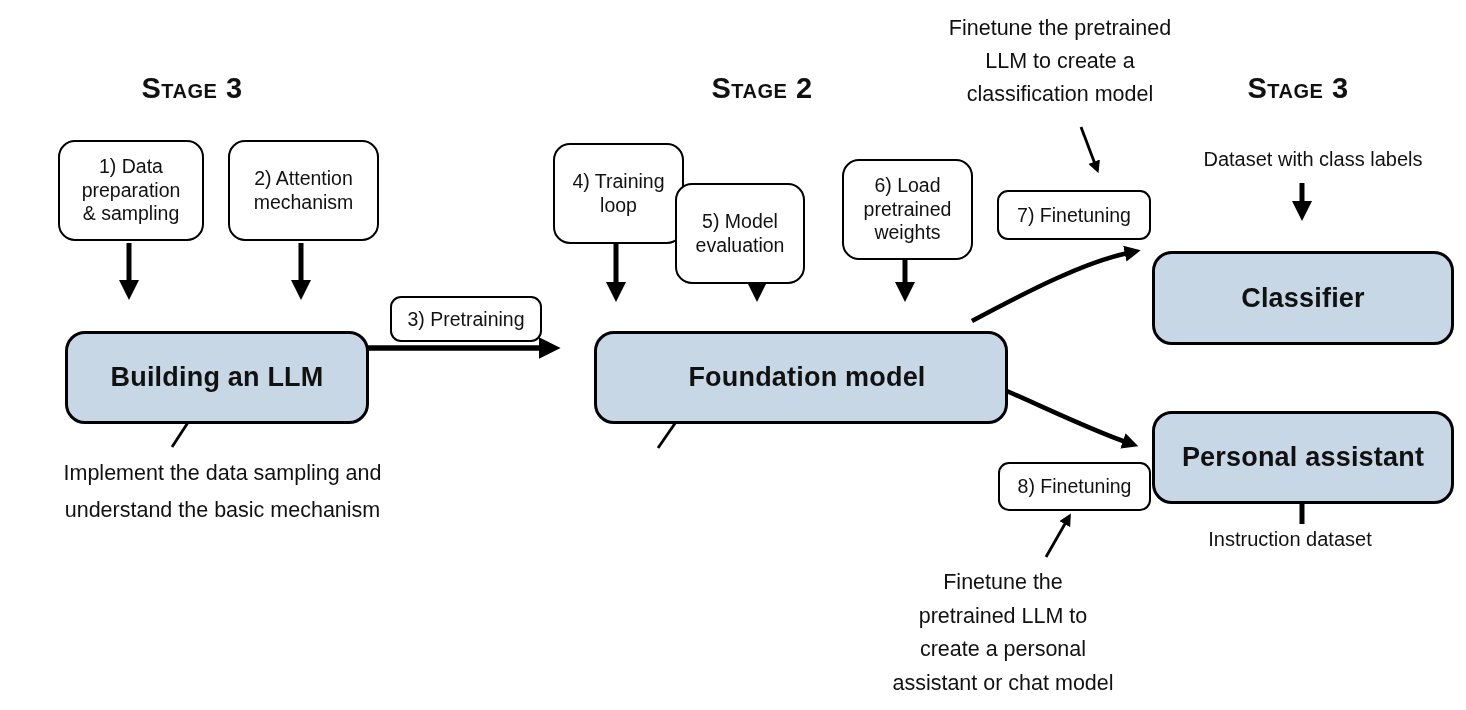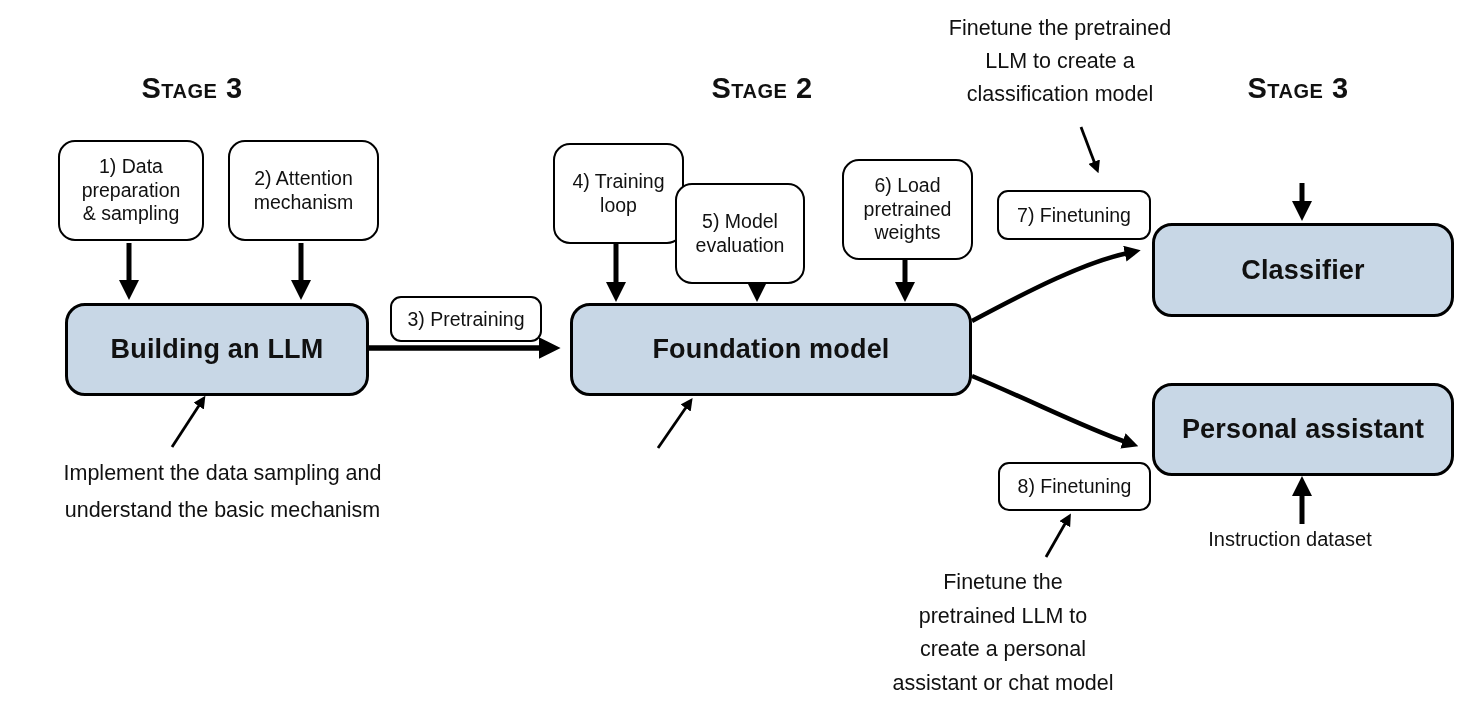--- a/index.html
+++ b/index.html
@@ -53,20 +53,21 @@
   .main-box {
     border: 3.5px solid #000000;
     border-radius: 20px;
     display: flex;
     align-items: center;
     justify-content: center;
     text-align: center;
     font-size: 27px;
     font-weight: bold;
     letter-spacing: 0.2px;
+    margin-top: 28px;
   }
   .note {
     font-weight: normal;
     font-size: 21.5px;
     text-align: center;
     white-space: pre-line;
   }
   .io-label {
     font-size: 20px;
     text-align: center;
@@ -123,24 +124,25 @@
 evaluation</div>
   <div class="abs step-box" style="left:842px; top:143px; width:127px; height:97px;margin-top:16px;">6) Load
 pretrained
 weights</div>
 
   <div class="abs pill-box" style="left:390px; top:296px; width:148px; height:42px;">3) Pretraining</div>
   <div class="abs pill-box" style="left:997px; top:190px; width:150px; height:46px;">7) Finetuning</div>
   <div class="abs pill-box" style="left:998px; top:462px; width:149px; height:45px;">8) Finetuning</div>
 
   <div class="abs main-box" style="left:65px; top:303px; width:298px; height:87px; background:#c8d7e6;">Building an LLM</div>
-  <div class="abs main-box" style="left:570px; top:303px; width:396px; height:87px; background:#c8d7e6;">Foundation model</div>
+  <div class="abs main-box" style="left:594px; top:303px; width:396px; height:87px; background:#c8d7e6;padding-left:12px;">Foundation model</div>
   <div class="abs main-box" style="left:1152px; top:223px; width:296px; height:88px; background:#c8d7e6;">Classifier</div>
   <div class="abs main-box" style="left:1152px; top:383px; width:296px; height:87px; background:#c8d7e6;">Personal assistant</div>
 
+  <div class="abs io-label" style="left:1173px; top:148px; width:280px;">Dataset with class labels</div>
   <div class="abs io-label" style="left:1150px; top:528px; width:280px;">Instruction dataset</div>
 
   <div class="abs note" style="left:40px; top:455px; width:365px; line-height:37px;">Implement the data sampling and
 understand the basic mechanism</div>
   <div class="abs note" style="left:930px; top:12px; width:260px; line-height:33px;">Finetune the pretrained
 LLM to create a
 classification model</div>
   <div class="abs note" style="left:870px; top:566px; width:266px; line-height:33.5px;">Finetune the
 pretrained LLM to
 create a personal

